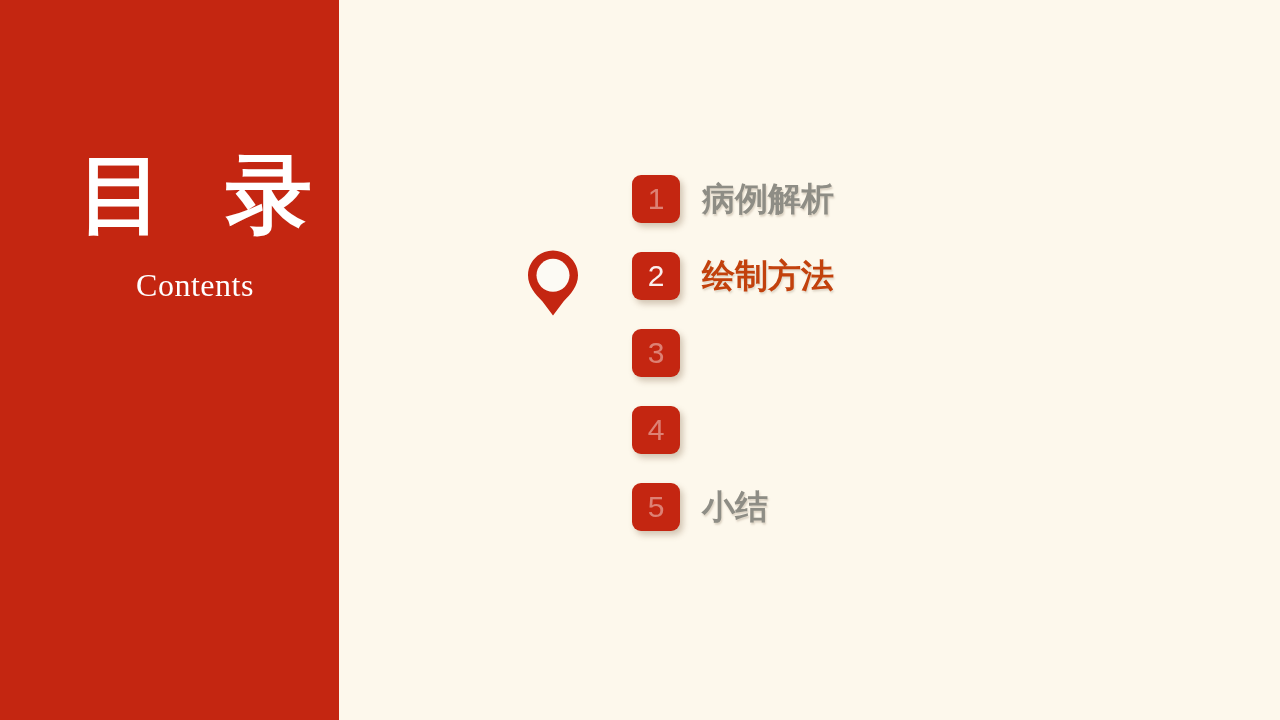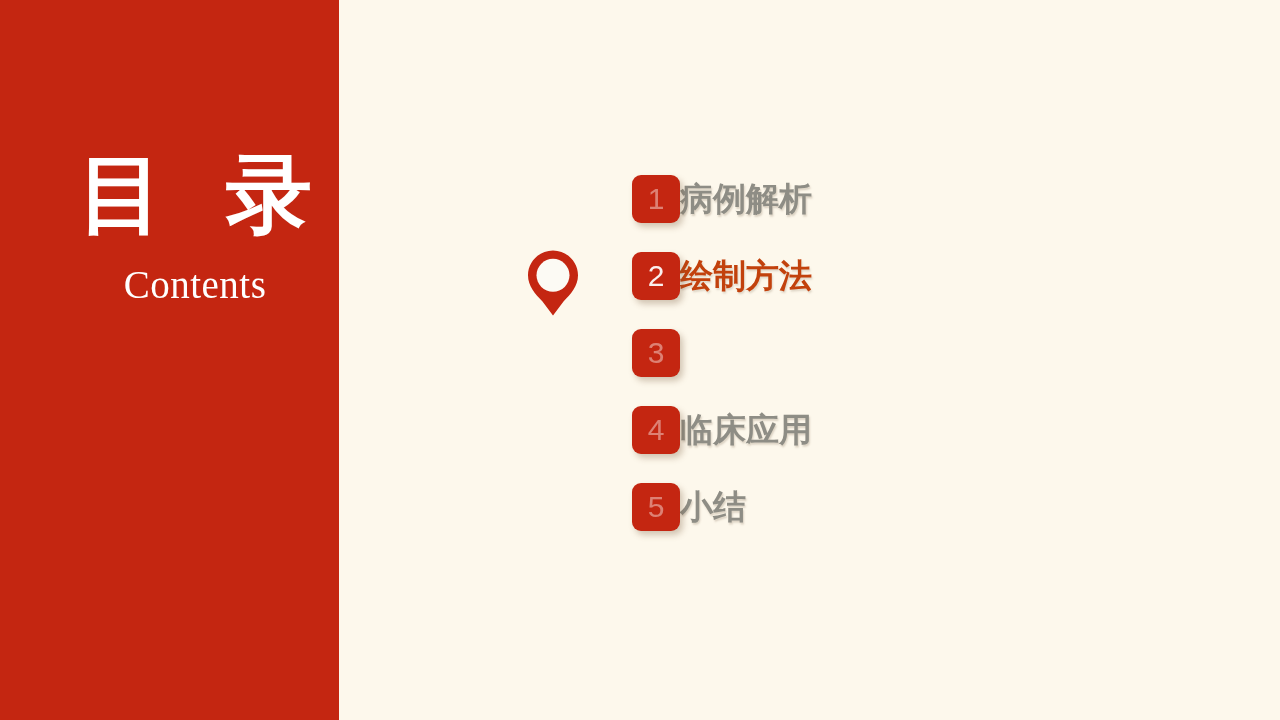--- a/index.html
+++ b/index.html
@@ -39,21 +39,21 @@
     line-height:92px;
     color:#FFFFFF;
     letter-spacing:16px;
     text-indent:16px;
     white-space:nowrap;
   }
 
   .slide-subtitle {
     margin-top:22px;
     font-family:"Liberation Serif", "DejaVu Serif", serif;
-    font-size:39px;
+    font-size:32px;
     line-height:46px;
     color:#FFFFFF;
     letter-spacing:0.5px;
   }
 
   
   .right-panel {
     position:absolute;
     left:390px; top:0;
     width:890px; height:720px;
@@ -98,20 +98,21 @@
     font-family:"Liberation Sans", sans-serif;
     font-size:30px;
     line-height:48px;
     font-weight:normal;
   }
 
   .toc-badge.dim  { color:rgba(255,255,255,0.42); }
   .toc-badge.lit  { color:rgba(255,255,255,0.93); }
 
   .toc-label {
+    margin-left:22px;
     font-family:"DejaVu Sans", sans-serif;
     font-size:33px;
     line-height:48px;
     font-weight:bold;
     white-space:nowrap;
   }
 
   .toc-label.inactive {
     color:#8E8D85;
     text-shadow:1px 2px 2px rgba(140,120,95,0.30);
@@ -154,21 +155,20 @@
         <div class="toc-badge lit">2</div>
         <div class="toc-label active">绘制方法</div>
       </div>
 
       <div class="toc-item">
         <div class="toc-badge dim">3</div>
       </div>
 
       <div class="toc-item">
         <div class="toc-badge dim">4</div>
-        <div class="toc-label inactive">临床应用</div>
       </div>
 
       <div class="toc-item">
         <div class="toc-badge dim">5</div>
         <div class="toc-label inactive">小结</div>
       </div>
 
     </div>
   </div>
 </div>

